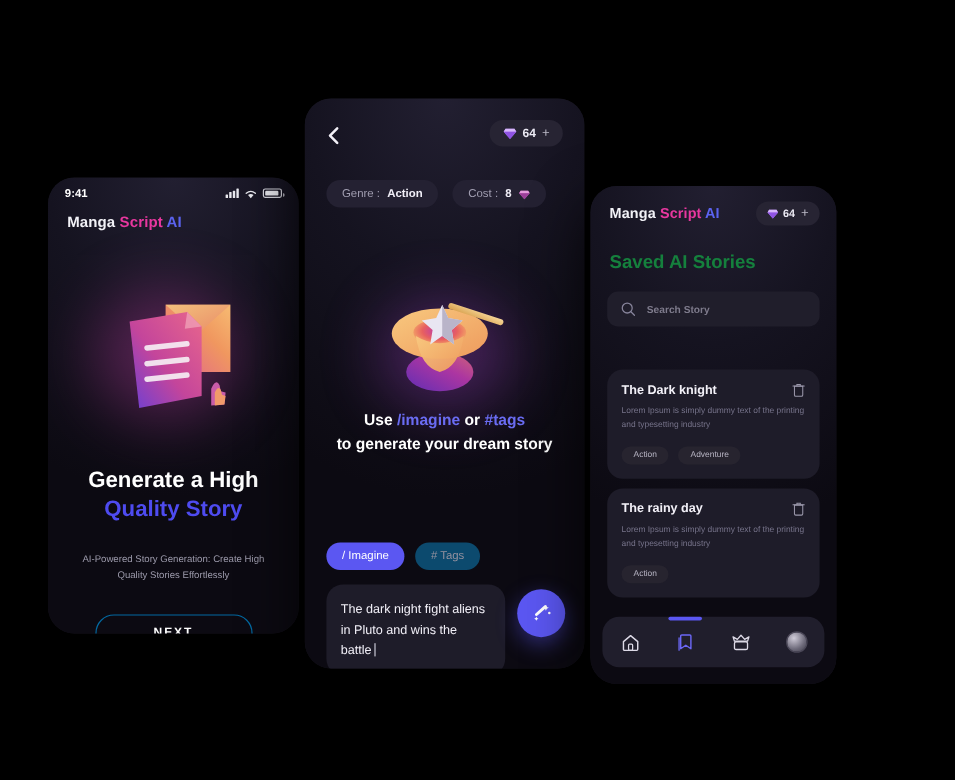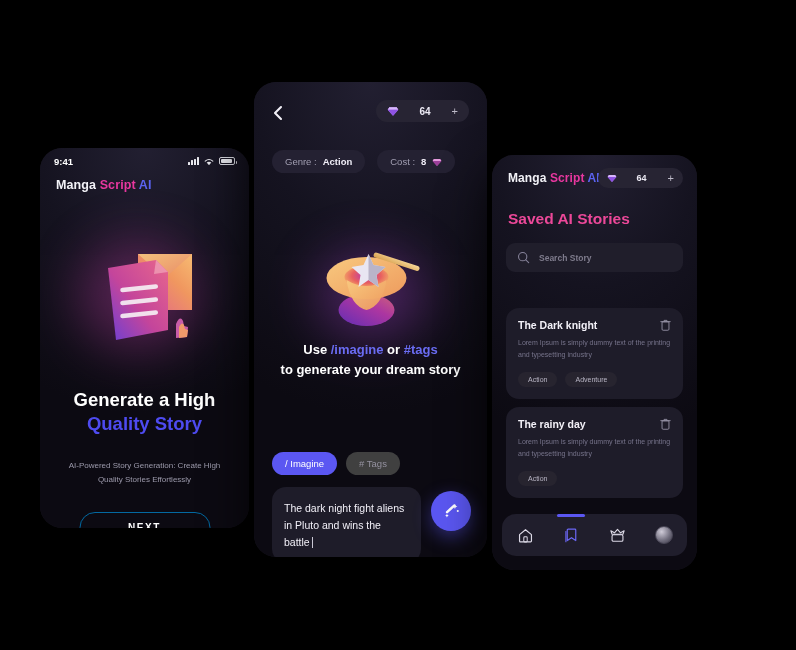--- a/index.html
+++ b/index.html
@@ -75,21 +75,21 @@
   #p1-next { top:364px; width:131px; height:31px; }
 
   
   #phone2 { left:254px; top:82px; width:233px; height:475px; }
   .back-arrow {
     position:absolute; left:14px; top:22px;
     width:18px; height:18px;
     display:flex; align-items:center; justify-content:center;
   }
   .gem-pill {
-    position:absolute; display:flex; align-items:center; gap:20px;
+    position:absolute; display:flex; align-items:center; gap:4px;
     background:#272433; border-radius:20px;
     padding:5px 11px; font-size:10px; color:#eceaf4; font-weight:bold;
   }
   #p2-gems { right:18px; top:18px; }
   .gem { width:12px; height:12px; flex:none; }
   .gem-sm { width:10px; height:10px; }
   .gem-plus { color:#bdbac8; font-weight:normal; font-size:11px; margin-left:1px;}
 
   .chip-row { position:absolute; display:flex; gap:12px; }
   #p2-meta { left:18px; top:68px; }
@@ -105,42 +105,42 @@
   #p2-h1 { top:258px; font-size:13px; line-height:1.55; }
   #p2-h1 .cmd { color:#6a6cf2; }
   #p2-h1 .tag { color:#6a6cf2; }
 
   #p2-modechips { left:18px; top:370px; gap:9px; }
   .mode-chip {
     border-radius:16px; padding:6px 13px;
     font-size:9.5px; white-space:nowrap;
   }
   .mode-chip.active { background:#5b57f2; color:#fff; }
-  .mode-chip.idle { background:#404040; color:#94919f; }
+  .mode-chip.idle { background:#0c4a6e; color:#94919f; }
 
   .composer { position:absolute; left:18px; top:405px; right:16px; display:flex; align-items:flex-start; gap:10px; }
   .composer-box {
     flex:1; background:#1e1c29; border-radius:14px;
     padding:13px 12px; min-height:52px;
     font-size:10.5px; line-height:1.6; color:#f1eff7;
   }
   .caret { display:inline-block; width:1px; height:11px; background:#c9c7d4;
            vertical-align:-2px; margin-left:2px; }
   .send-btn {
     width:40px; height:40px; border-radius:50%;
     background:#5b57f2; display:flex; align-items:center; justify-content:center;
     flex:none; margin-top:4px;
     box-shadow:0 6px 18px rgba(91,87,242,.45);
   }
 
   
   #phone3 { left:492px; top:155px; width:205px; height:415px; }
   #p3-brand { position:absolute; left:16px; top:16px; font-size:12px; }
   #p3-gems { right:14px; top:13px; padding:4px 9px; font-size:9px; }
-  .page-title { position:absolute; left:16px; top:55px; font-size:15.5px; font-weight:bold; color:#ec4899; }
+  .page-title { position:absolute; left:16px; top:55px; font-size:15.5px; font-weight:bold; color:#15803d; }
   .search {
     position:absolute; left:14px; right:14px; top:88px; height:29px;
     background:#201e2b; border-radius:9px;
     display:flex; align-items:center; gap:9px; padding:0 11px;
   }
   .search span { font-size:8.5px; color:#7e7b8c;font-weight:bold; }
 
   .card {
     position:absolute; left:14px; right:14px;
     background:#1e1c29; border-radius:13px; padding:11px 12px 12px;

